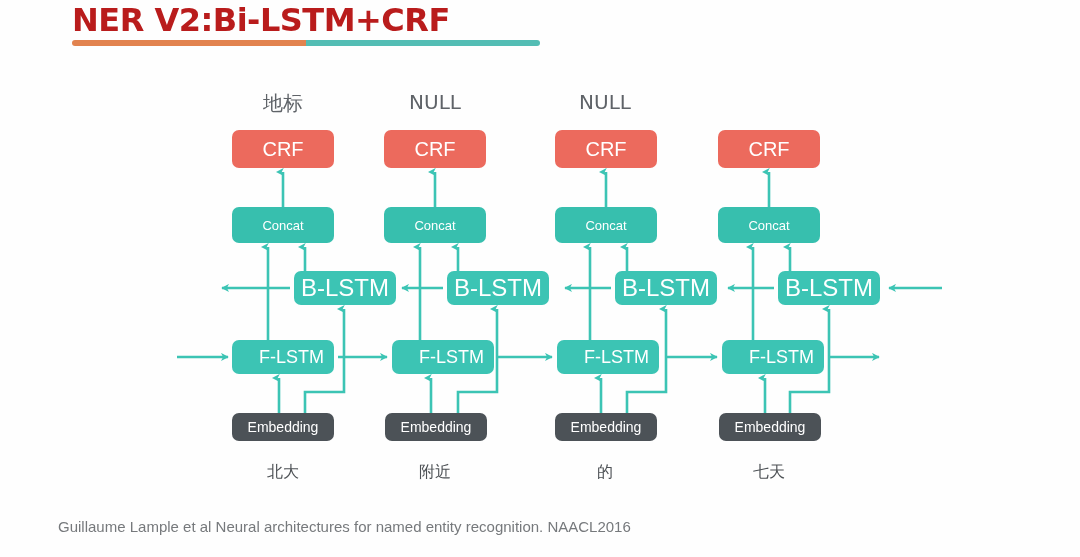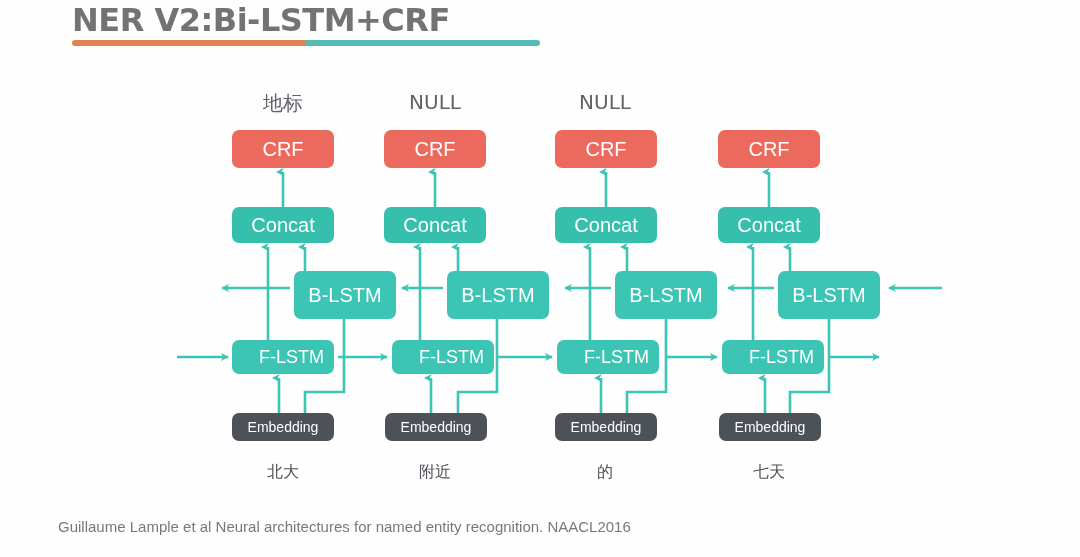--- a/index.html
+++ b/index.html
@@ -20,21 +20,21 @@
   #title-block {
     position: absolute;
     left: 72px;
     top: 2px;
     width: 520px;
     height: 50px;
   }
   #page-title {
     font-size: 32px;
     font-weight: bold;
-    color: #737373;
+    color: #b91c1c;
     letter-spacing: -0.5px;
     line-height: 36px;
     white-space: nowrap;
     font-family: "DejaVu Sans", "Liberation Sans", sans-serif;
   }
   #title-underline {
     position: absolute;
     left: 0px;
     top: 38px;
     width: 468px;
@@ -82,27 +82,27 @@
     box-sizing: border-box;
     white-space: nowrap;
   }
   .node.crf {
     background: #ec6a5d;
     font-size: 20px;
     height: 38px;
   }
   .node.concat {
     background: #37bfae;
-    font-size: 20px;
+    font-size: 13px;
     height: 36px;
   }
   .node.blstm {
     background: #3cc4b4;
-    font-size: 20px;
-    height: 48px;
+    font-size: 24px;
+    height: 34px;
   }
   .node.flstm {
     background: #3cc4b4;
     font-size: 18px;
     height: 34px;
     padding-left: 17px;
   }
   .node.embedding {
     background: #4c5257;
     font-size: 14px;

